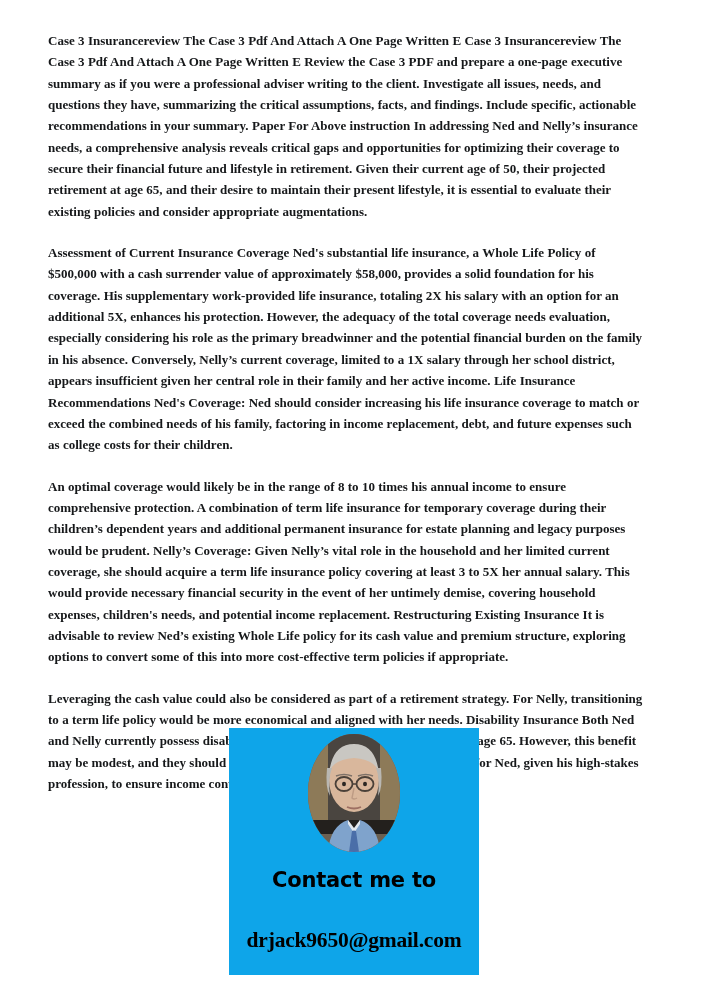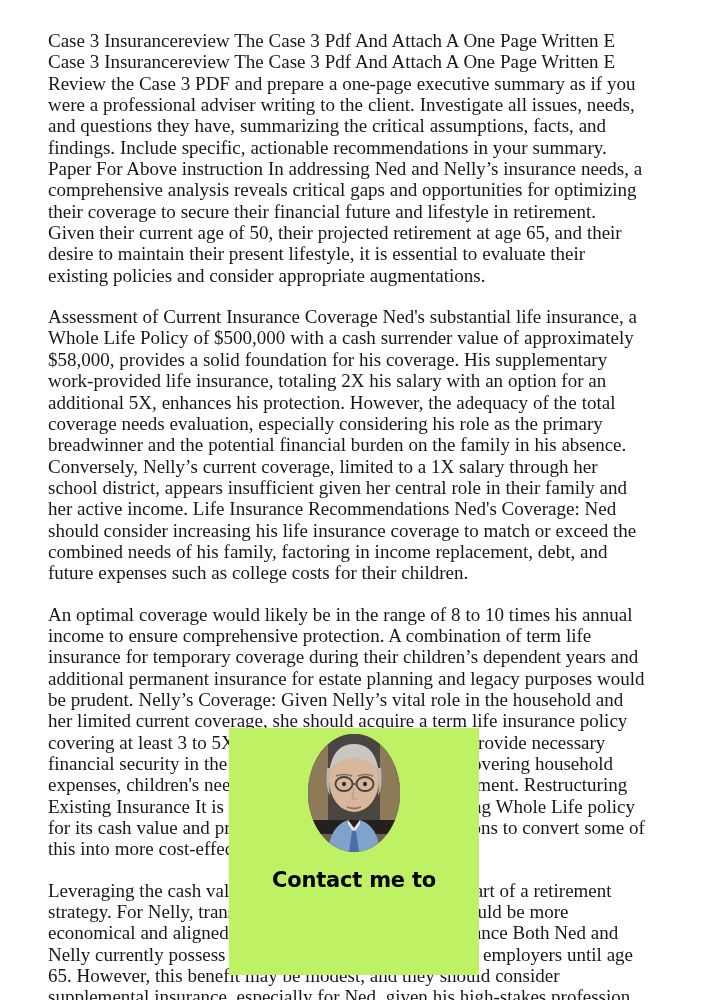--- a/index.html
+++ b/index.html
@@ -19,25 +19,26 @@
     overflow: hidden;
   }
   #doc-body {
     position: absolute;
     left: 48px;
     top: 30px;
     width: 598px;
   }
   .para {
     margin: 0 0 20px 0;
-    font-size: 19px;
+    font-size: 13px;
     line-height: 21.35px;
     color: #16181a;
     text-align: left;
     word-spacing: 0.1px;
+    font-weight: bold;
   }
   .para:last-child { margin-bottom: 0; }
 
   
   #contact-overlay {
     position: absolute;
     left: 229px;
     top: 728px;
     width: 250px;
     height: 247px;
@@ -88,21 +89,21 @@
 
 <div id="page">
 
   <div id="doc-body">
     <p class="para">Case 3 Insurancereview The Case 3 Pdf And Attach A One Page Written E Case 3 Insurancereview The Case 3 Pdf And Attach A One Page Written E Review the Case 3 PDF and prepare a one-page executive summary as if you were a professional adviser writing to the client. Investigate all issues, needs, and questions they have, summarizing the critical assumptions, facts, and findings. Include specific, actionable recommendations in your summary. Paper For Above instruction In addressing Ned and Nelly’s insurance needs, a comprehensive analysis reveals critical gaps and opportunities for optimizing their coverage to secure their financial future and lifestyle in retirement. Given their current age of 50, their projected retirement at age 65, and their desire to maintain their present lifestyle, it is essential to evaluate their existing policies and consider appropriate augmentations.</p>
     <p class="para">Assessment of Current Insurance Coverage Ned's substantial life insurance, a Whole Life Policy of $500,000 with a cash surrender value of approximately $58,000, provides a solid foundation for his coverage. His supplementary work-provided life insurance, totaling 2X his salary with an option for an additional 5X, enhances his protection. However, the adequacy of the total coverage needs evaluation, especially considering his role as the primary breadwinner and the potential financial burden on the family in his absence. Conversely, Nelly’s current coverage, limited to a 1X salary through her school district, appears insufficient given her central role in their family and her active income. Life Insurance Recommendations Ned's Coverage: Ned should consider increasing his life insurance coverage to match or exceed the combined needs of his family, factoring in income replacement, debt, and future expenses such as college costs for their children.</p>
     <p class="para">An optimal coverage would likely be in the range of 8 to 10 times his annual income to ensure comprehensive protection. A combination of term life insurance for temporary coverage during their children’s dependent years and additional permanent insurance for estate planning and legacy purposes would be prudent. Nelly’s Coverage: Given Nelly’s vital role in the household and her limited current coverage, she should acquire a term life insurance policy covering at least 3 to 5X her annual salary. This would provide necessary financial security in the event of her untimely demise, covering household expenses, children's needs, and potential income replacement. Restructuring Existing Insurance It is advisable to review Ned’s existing Whole Life policy for its cash value and premium structure, exploring options to convert some of this into more cost-effective term policies if appropriate.</p>
     <p class="para">Leveraging the cash value could also be considered as part of a retirement strategy. For Nelly, transitioning to a term life policy would be more economical and aligned with her needs. Disability Insurance Both Ned and Nelly currently possess disability coverage through their employers until age 65. However, this benefit may be modest, and they should consider supplemental insurance, especially for Ned, given his high-stakes profession, to ensure income continuity if disabled, covering higher earnings.</p>
   </div>
 
-  <div id="contact-overlay" style="background: #bef264; text-decoration: underline;">
+  <div id="contact-overlay" style="background: #0ea5e9; text-decoration: underline;">
 
     <div id="portrait">
       <svg viewBox="0 0 92 118" preserveAspectRatio="xMidYMid slice" aria-hidden="true">
         <rect x="0" y="0" width="92" height="118" fill="#6b6051"></rect>
         <rect x="0" y="0" width="20" height="90" fill="#8d7a58"></rect>
         <rect x="72" y="0" width="20" height="90" fill="#8d7a58"></rect>
         <rect x="20" y="0" width="52" height="86" fill="#4a4540"></rect>
         <rect x="0" y="86" width="92" height="14" fill="#23201d"></rect>
         <ellipse cx="46" cy="46" rx="25" ry="32" fill="#d9b79c"></ellipse>
         <path d="M21 40 Q24 10 46 10 Q68 10 71 40 Q69 26 46 24 Q23 26 21 40 Z" fill="#c9c7c2"></path>
@@ -117,15 +118,16 @@
         <path d="M50 42 Q58 39 65 42" stroke="#7d7168" stroke-width="1.6" fill="none"></path>
         <path d="M46 54 L44 64 Q46 66 49 64" stroke="#bd9b84" stroke-width="1.4" fill="none"></path>
         <path d="M39 73 Q46 76 53 73" stroke="#9d6f62" stroke-width="1.8" fill="none"></path>
         <path d="M20 118 Q22 92 40 86 L46 96 L52 86 Q70 92 72 118 Z" fill="#7fa3cc"></path>
         <path d="M40 86 L46 94 L52 86 L52 90 L46 99 L40 90 Z" fill="#e3e8ee"></path>
         <path d="M44 97 Q46 96 48 97 L51 118 L41 118 Z" fill="#4a6ea8"></path>
       </svg>
     </div>
 
     <div class="overlay-line" id="overlay-line-1">Contact me to</div>
+    <div id="overlay-email">drjack9650@gmail.com</div>
   </div>
 
 </div>
 
 </body></html>

